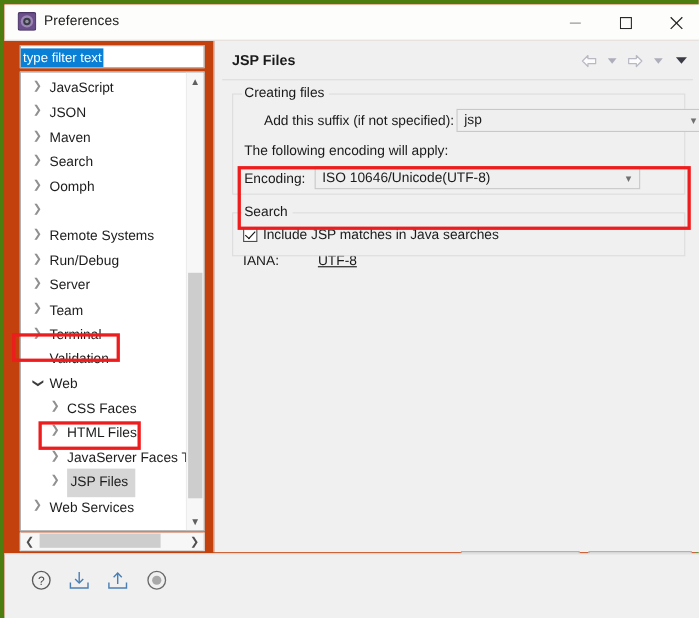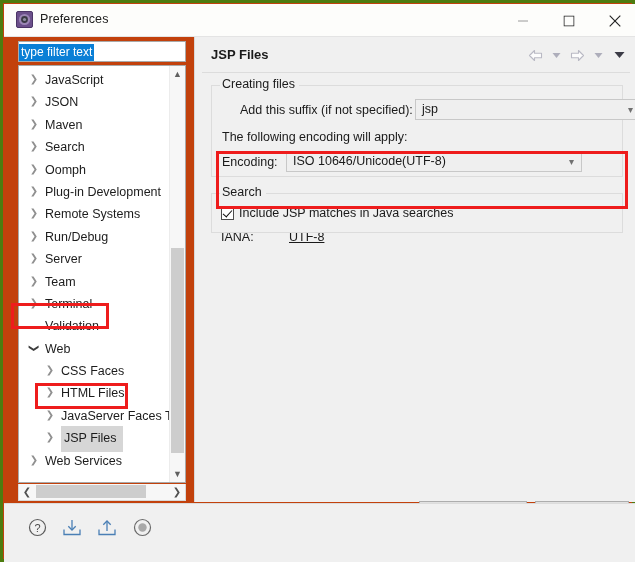--- a/index.html
+++ b/index.html
@@ -364,21 +364,21 @@
   <input class="filter-input" type="text" placeholder="type filter text" style="">
   <div class="filter-sel">type filter text</div>
 
   <div class="tree-frame">
     <div class="tree-list" id="tree-list">
         <div class="tree-item d0"><span class="arrow">❯</span><span class="label">JavaScript</span></div>
         <div class="tree-item d0"><span class="arrow">❯</span><span class="label">JSON</span></div>
         <div class="tree-item d0"><span class="arrow">❯</span><span class="label">Maven</span></div>
         <div class="tree-item d0"><span class="arrow">❯</span><span class="label">Search</span></div>
         <div class="tree-item d0"><span class="arrow">❯</span><span class="label">Oomph</span></div>
-        <div class="tree-item d0"><span class="arrow">❯</span><span class="label">Plug-in Development</span></div>
+        <div class="tree-item d0"><span class="arrow">❯</span></div>
         <div class="tree-item d0"><span class="arrow">❯</span><span class="label">Remote Systems</span></div>
         <div class="tree-item d0"><span class="arrow">❯</span><span class="label">Run/Debug</span></div>
         <div class="tree-item d0"><span class="arrow">❯</span><span class="label">Server</span></div>
         <div class="tree-item d0"><span class="arrow">❯</span><span class="label">Team</span></div>
         <div class="tree-item d0"><span class="arrow">❯</span><span class="label">Terminal</span></div>
         <div class="tree-item d0"><span class="arrow"></span><span class="label">Validation</span></div>
         <div class="tree-item d0"><span class="arrow" style="transform: rotate(90deg); color: rgb(60, 60, 60);">❯</span><span class="label">Web</span></div>
         <div class="tree-item d1"><span class="arrow">❯</span><span class="label">CSS Faces</span></div>
         <div class="tree-item d1"><span class="arrow">❯</span><span class="label">HTML Files</span></div>
         <div class="tree-item d1"><span class="arrow">❯</span><span class="label">JavaServer Faces To</span></div>

